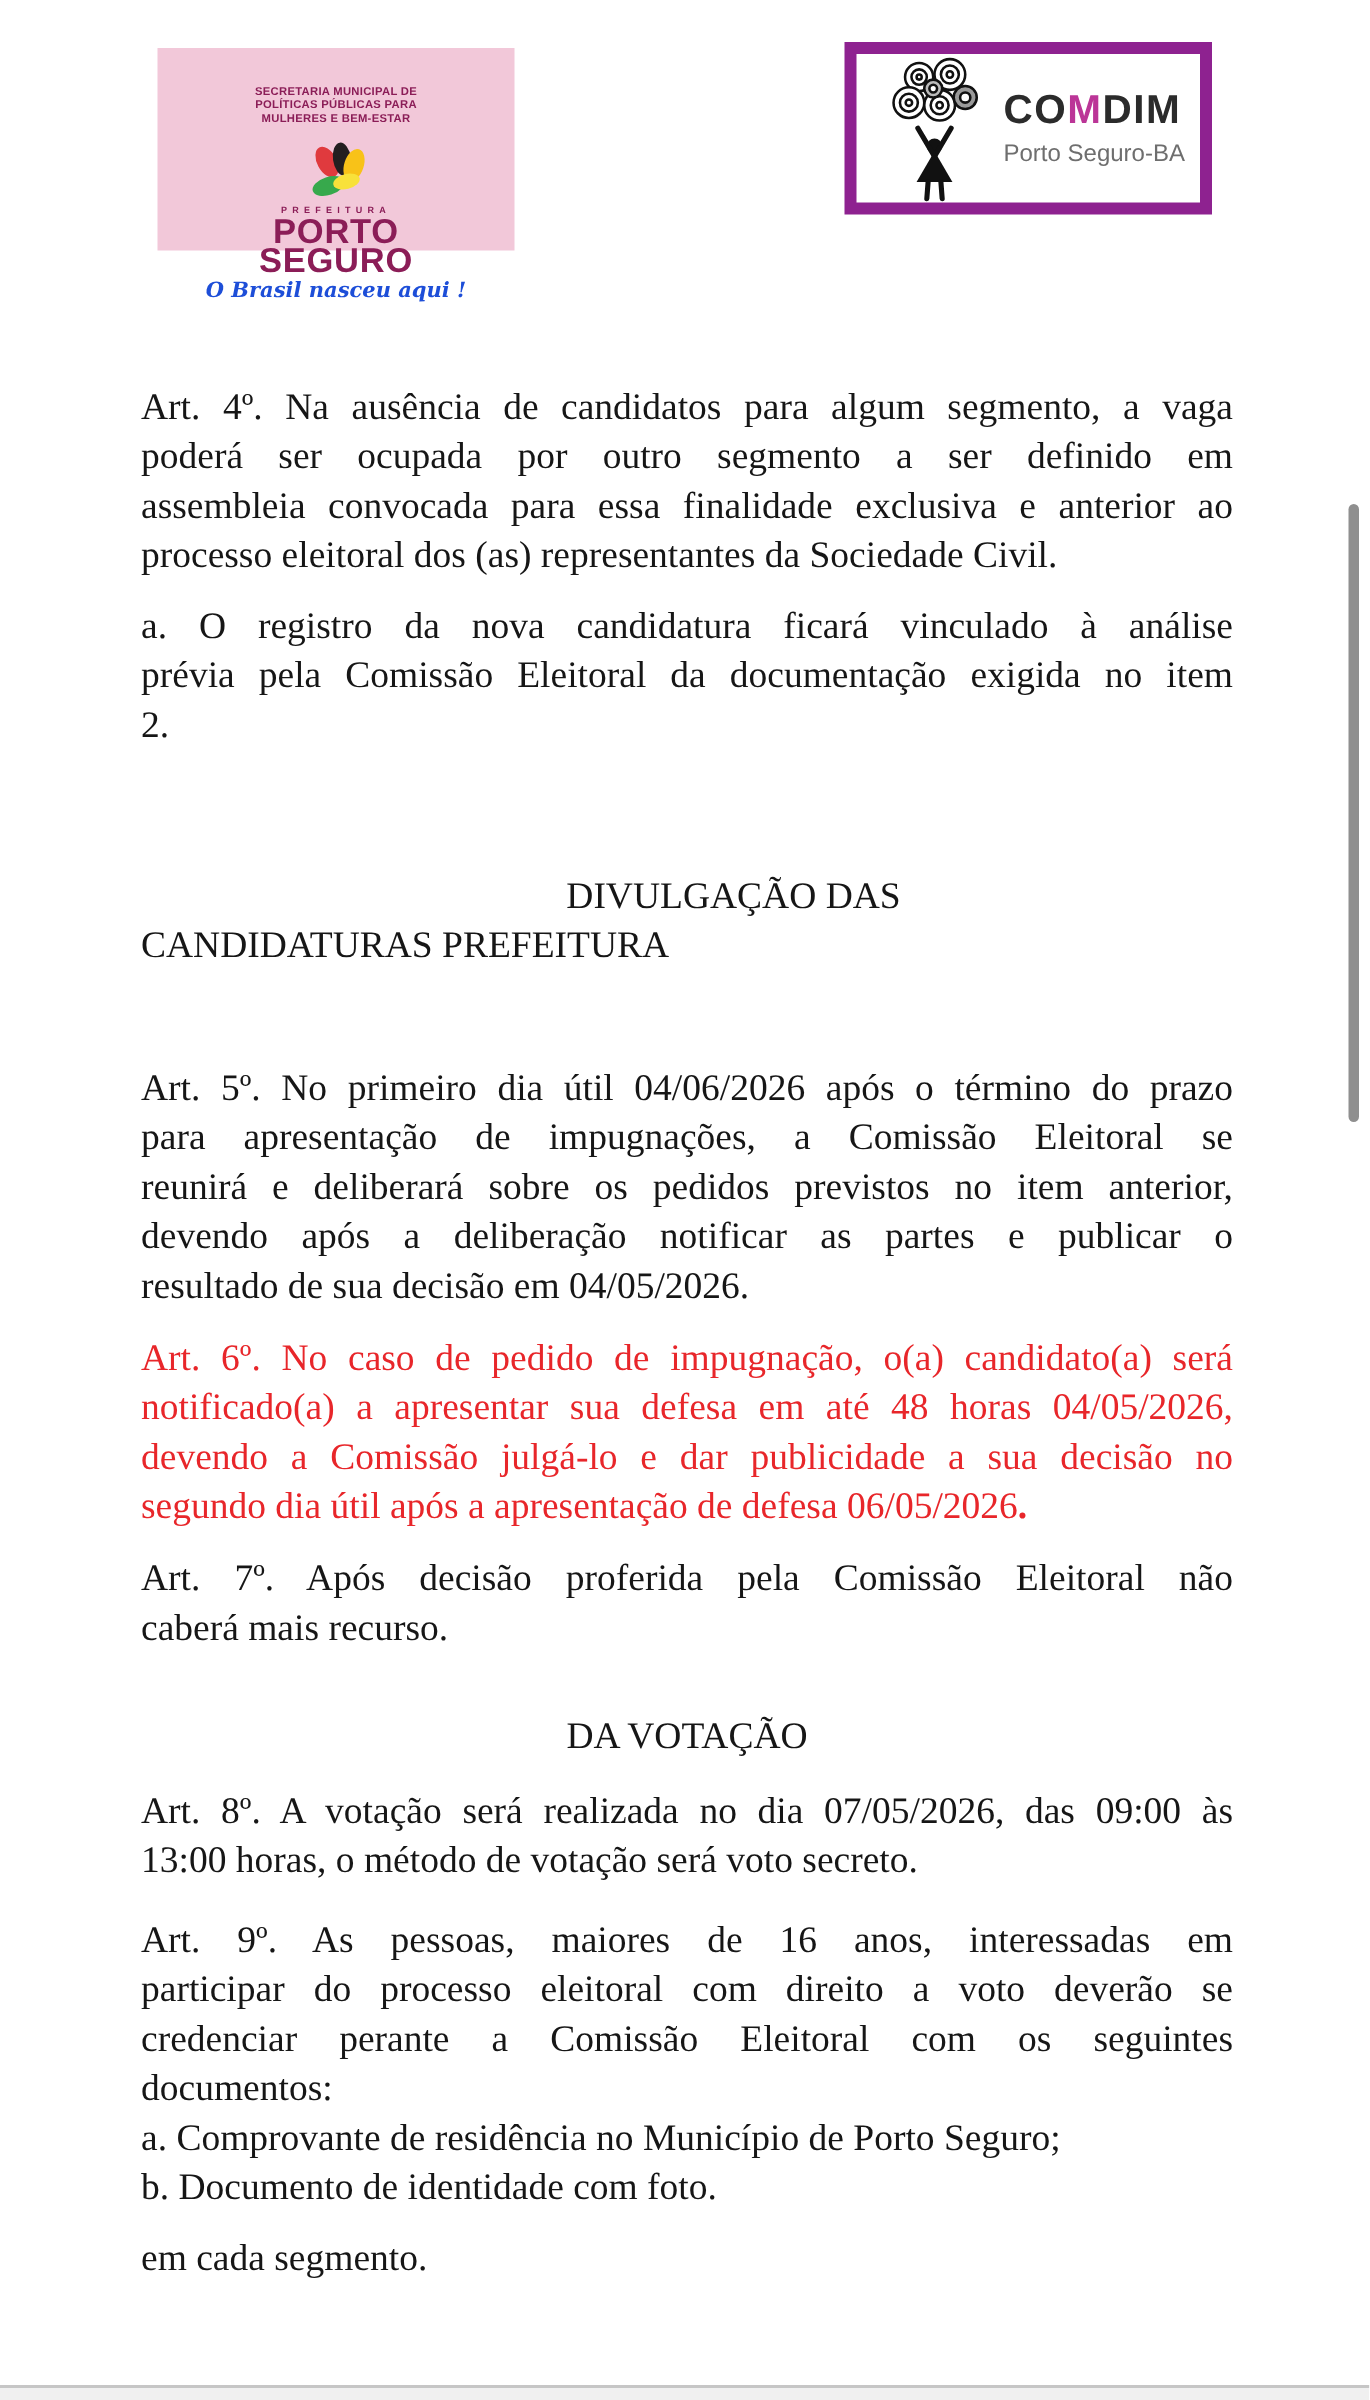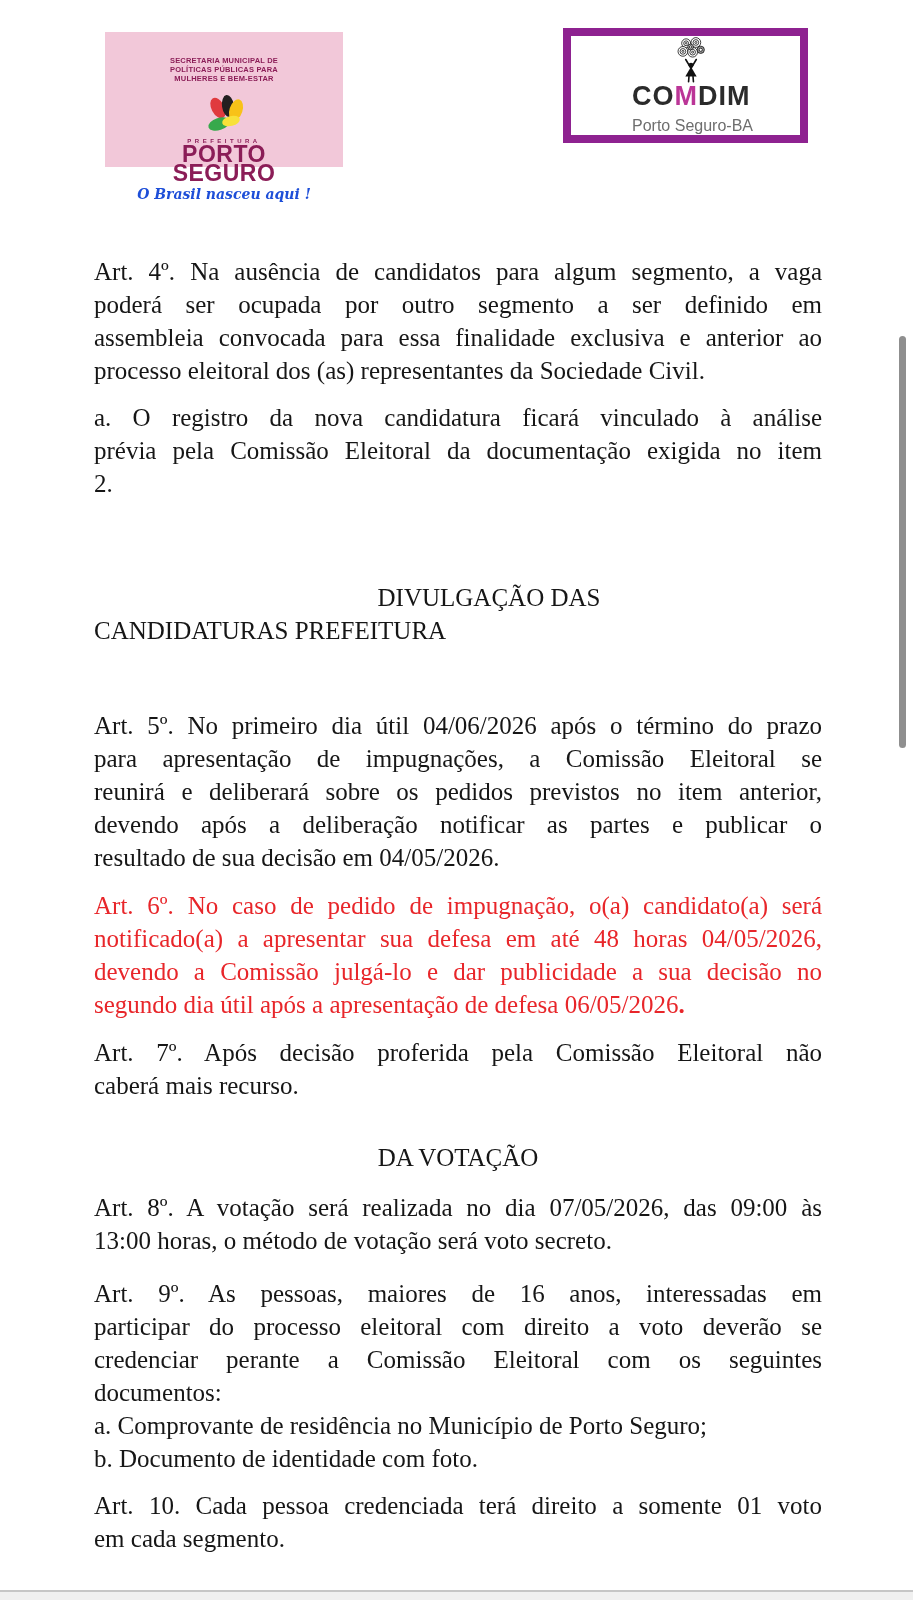--- a/index.html
+++ b/index.html
@@ -17,21 +17,21 @@
   .ps-col{display:flex;flex-direction:column;align-items:center;}
   .prefeitura{font-family:"Liberation Sans",sans-serif;font-weight:bold;font-size:6px;
               letter-spacing:3.5px;margin-bottom:1px;}
   .porto,.seguro{font-family:"Liberation Sans",sans-serif;font-weight:bold;font-size:23px;
                  line-height:19px;letter-spacing:.5px;}
   .slogan{font-family:"DejaVu Serif",serif;font-style:italic;font-weight:bold;
           font-size:14px;color:#1d4ed8;margin-top:3px;}
 
   .logo-comdim{position:absolute;left:563px;top:28px;width:245px;height:115px;
                border:8px solid #8e2290;background:#ffffff;box-sizing:border-box;
-               display:flex;flex-direction:column;align-items:center;padding-left:10px;}
+               display:flex;flex-direction:row;align-items:center;padding-left:10px;}
   .comdim-text{display:flex;flex-direction:column;margin-left:4px;}
   .comdim-name{font-family:"Liberation Sans",sans-serif;font-weight:bold;font-size:27px;
                line-height:27px;letter-spacing:1px;color:#2b2b2b;}
   .comdim-name .m{color:#bb3597;}
   .comdim-sub{font-family:"Liberation Sans",sans-serif;font-size:16px;color:#6e6e6e;
               margin-top:7px;}
 
   
   .doc{position:absolute;left:94px;top:255px;width:728px;font-size:25px;line-height:33px;}
   .para{margin:0 0 14px 0;}
@@ -166,21 +166,20 @@
     <p class="para">
       <span class="line">Art. 9º. As pessoas, maiores de 16 anos, interessadas em</span>
       <span class="line">participar do processo eleitoral com direito a voto deverão se</span>
       <span class="line">credenciar perante a Comissão Eleitoral com os seguintes</span>
       <span class="last">documentos:</span>
       <span class="last">a. Comprovante de residência no Município de Porto Seguro;</span>
       <span class="last">b. Documento de identidade com foto.</span>
     </p>
 
     <p class="para m-art10">
-      <span class="line">Art. 10. Cada pessoa credenciada terá direito a somente 01 voto</span>
       <span class="last">em cada segmento.</span>
     </p>
 
   </div>
 
   <div class="vscroll"></div>
   <div class="hbar"></div>
 
 </div>
 

